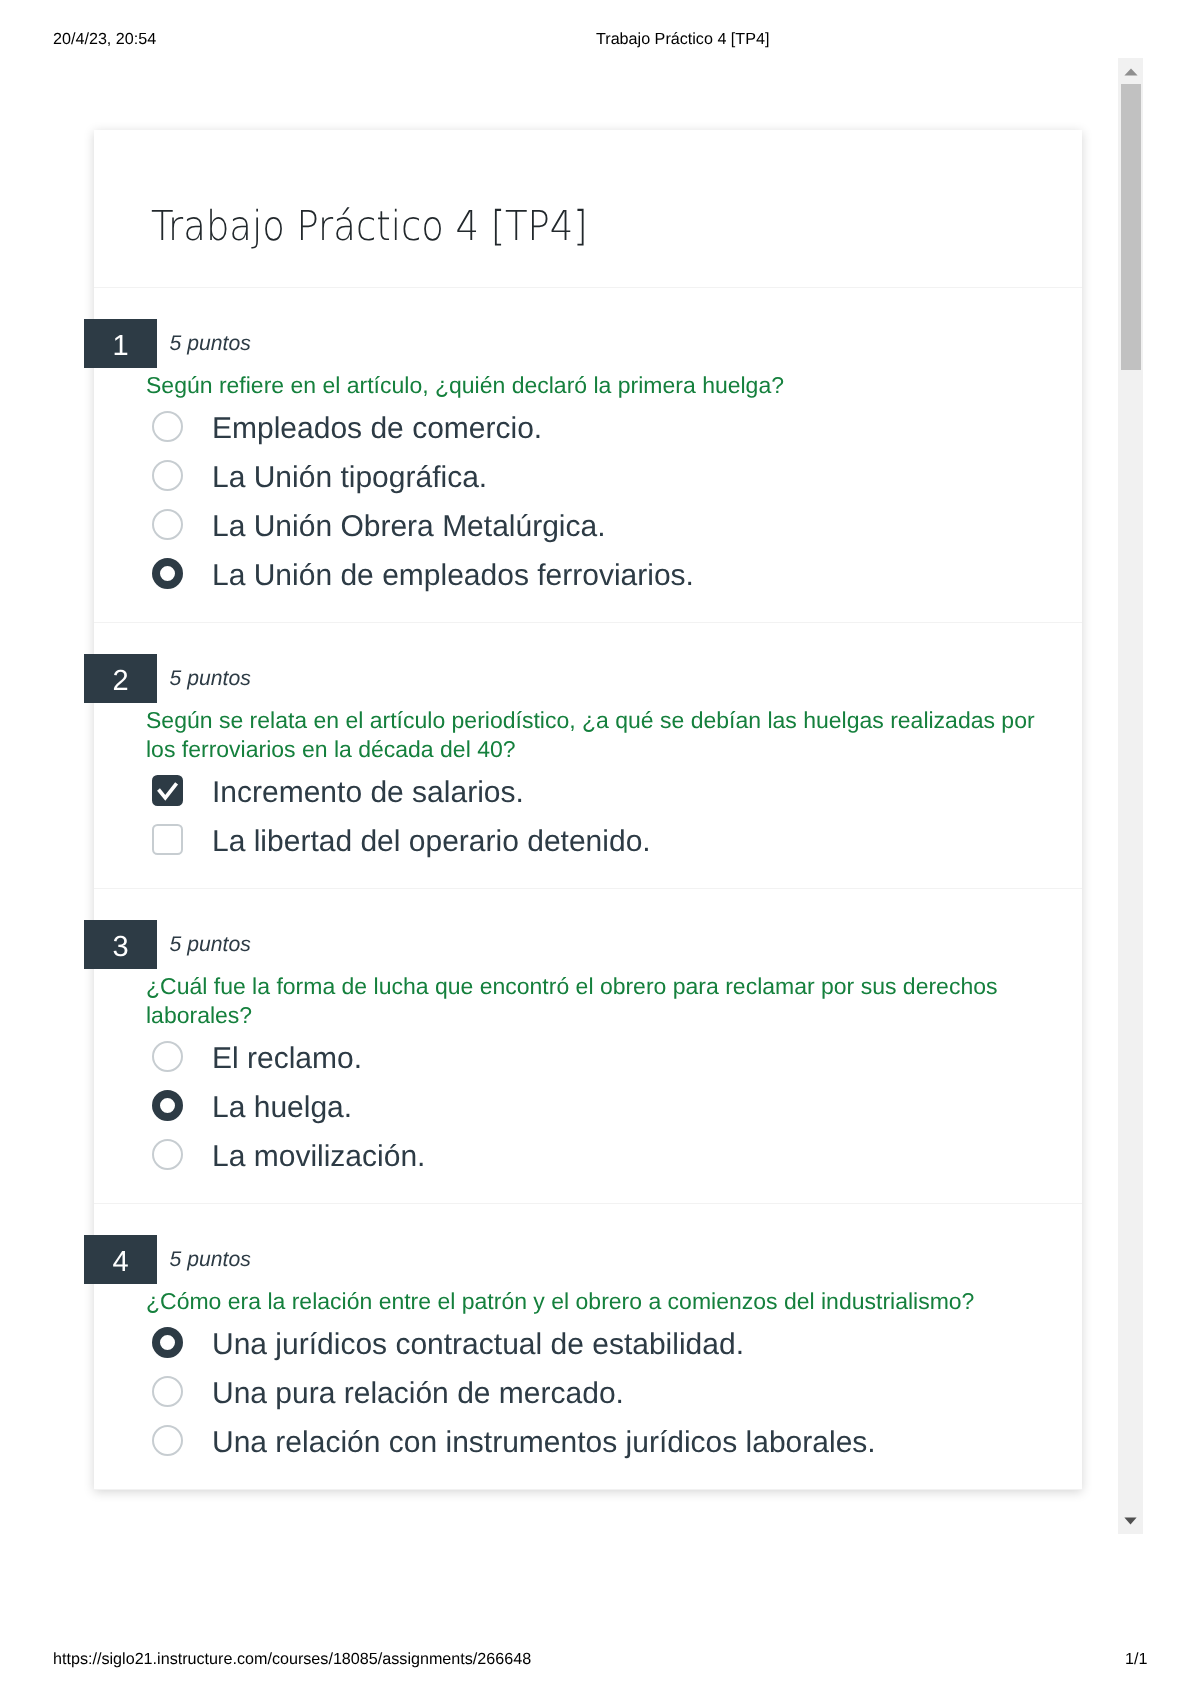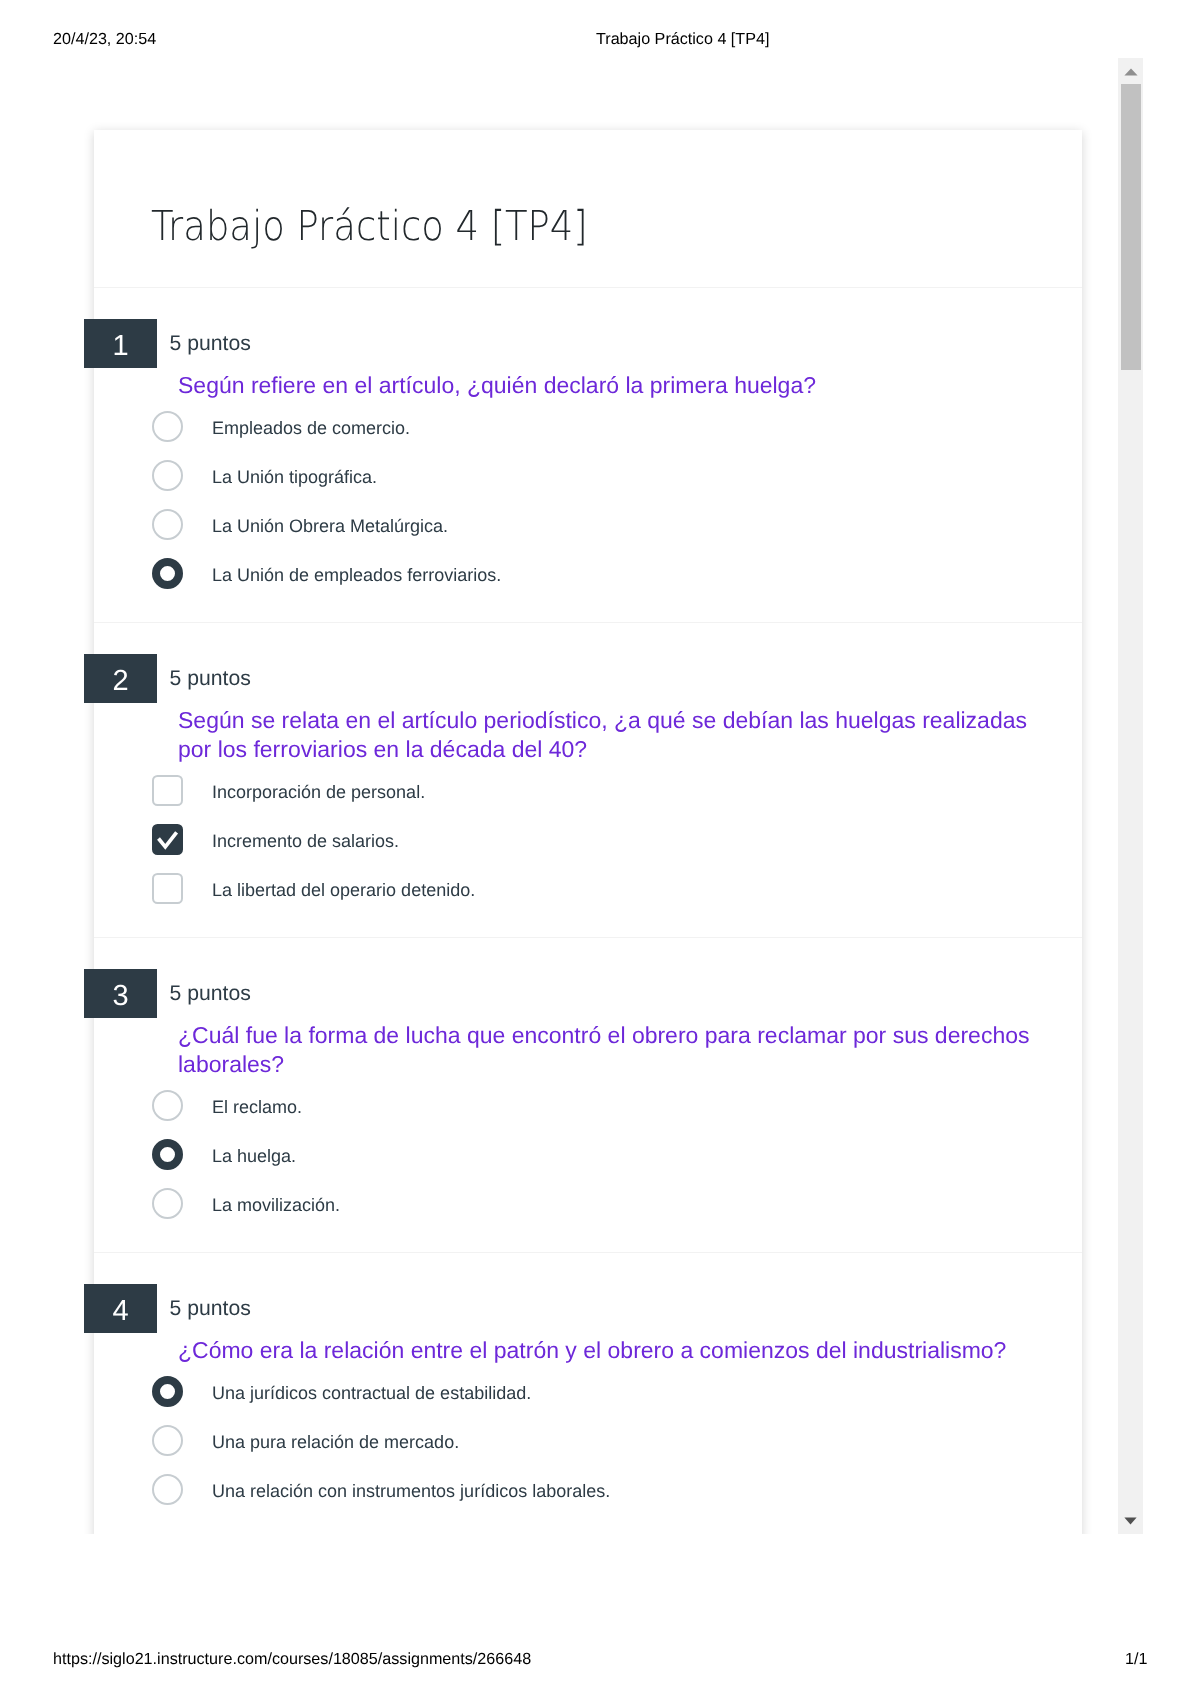--- a/index.html
+++ b/index.html
@@ -20,31 +20,31 @@
         box-shadow:0 2px 10px rgba(0,0,0,.17);}
 
   .card-head{height:157px;border-bottom:1px solid #F2F2F2;position:relative;}
   .quiz-title{position:absolute;left:57px;top:72px;font-family:"DejaVu Sans",sans-serif;font-size:41px;font-weight:200;color:#22282C;
               line-height:48px;white-space:nowrap;transform:scaleX(0.9);transform-origin:left top;}
 
   .question{position:relative;border-bottom:1px solid #F2F2F2;padding-top:31px;padding-bottom:23px;}
   .q-header{position:relative;height:49px;}
   .q-badge{position:absolute;left:-10px;top:0;width:73px;height:49px;padding-top:2.5px;box-sizing:border-box;background:#2D3B45;color:#fff;
            font-size:29px;line-height:49px;text-align:center;font-weight:400;overflow:hidden;}
-  .q-points{position:absolute;left:75.5px;top:1.8px;height:46px;line-height:46px;font-size:21.2px;color:#2D3B45;}
-  .q-text{margin:2.5px 0 0 0;padding:0 42px 0 84px;font-size:23px;line-height:29px;color:#6d28d9;}
+  .q-points{position:absolute;left:75.5px;top:1.8px;height:46px;line-height:46px;font-size:21.2px;color:#2D3B45;font-style:italic;}
+  .q-text{margin:2.5px 0 0 0;padding:0 42px 0 52px;font-size:23px;line-height:29px;color:#15803d;}
   .answers{padding:0 0 0 56px;margin-top:3.5px;}
   .answer{position:relative;height:49px;}
   .ctl{position:absolute;left:2px;top:7.5px;display:block;width:31px;height:31px;}
   .radio{display:block;width:31px;height:31px;border-radius:50%;border:2px solid #C7CDD1;box-sizing:border-box;background:#fff;}
   .radio.on{border:8px solid #2D3B45;}
   .cbox{display:block;width:31px;height:31px;border-radius:5.5px;border:2px solid #C7CDD1;box-sizing:border-box;background:#fff;}
   .cbox.on{background:#2D3B45;border-color:#2D3B45;position:relative;}
   .cbox.on svg{position:absolute;left:-2px;top:-2px;}
-  .ans-label{position:absolute;left:62px;top:0.6px;height:49px;line-height:49px;font-size:18px;color:#2D3B45;white-space:nowrap;}
+  .ans-label{position:absolute;left:62px;top:0.6px;height:49px;line-height:49px;font-size:30px;color:#2D3B45;white-space:nowrap;}
 
   .scrollbar{position:absolute;left:1118px;top:58px;width:25px;height:1476px;background:#f1f1f1;}
   .sb-up,.sb-down{position:absolute;left:0;width:25px;height:26px;}
   .sb-up{top:0;}
   .sb-down{bottom:0;}
   .sb-thumb{position:absolute;left:3px;top:26px;width:20px;height:286px;background:#c1c1c1;}
   .sb-arrow{position:absolute;left:6.3px;}
   .sb-up .sb-arrow{top:10px;}
   .sb-down .sb-arrow{top:9px;}
 </style>
@@ -96,26 +96,20 @@
               </div>
             </div>
           </div>
           <div class="question">
             <div class="q-header">
               <div class="q-badge">2</div>
               <div class="q-points">5 puntos</div>
             </div>
             <p class="q-text">Según se relata en el artículo periodístico, ¿a qué se debían las huelgas realizadas por los ferroviarios en la década del 40?</p>
             <div class="answers">
-              <div class="answer">
-                <span class="ctl">
-                  <span class="cbox"></span>
-                </span>
-                <span class="ans-label">Incorporación de personal.</span>
-              </div>
               <div class="answer">
                 <span class="ctl">
                   <span class="cbox on">
                     <svg width="31" height="31" viewBox="0 0 31 31">
                       <path d="M6.5 14.5 L13.3 22.8 L24.6 8.3" stroke="#ffffff" stroke-width="3.7" fill="none" stroke-linecap="butt" stroke-linejoin="miter"></path>
                     </svg>
                   </span>
                 </span>
                 <span class="ans-label">Incremento de salarios.</span>
               </div>

